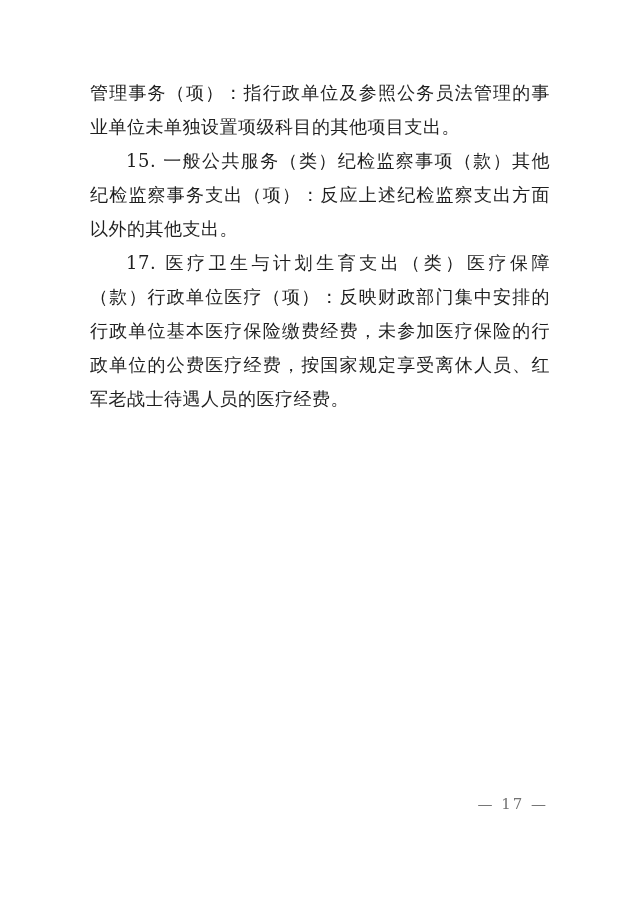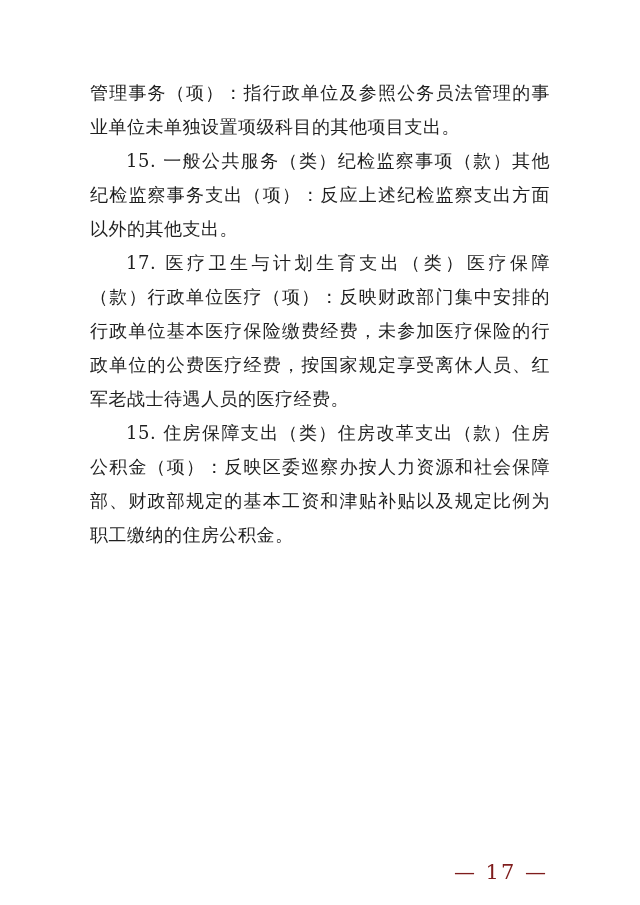--- a/index.html
+++ b/index.html
@@ -32,33 +32,32 @@
     text-align-last: left;
     text-indent: 2em;
     word-break: break-all;
     color: #1f1f1f;
   }
   p.para.continuation {
     text-indent: 0;
   }
   .page-number {
     position: absolute;
-    top: 852px;
+    top: 787px;
     right: 92px;
-    font-size: 21px;
+    font-size: 15px;
     letter-spacing: 2px;
-    color: #7f1d1d;
+    color: #737373;
     font-family: "DejaVu Serif", "Liberation Serif", serif;
   }
 </style>
 </head>
 <body>
 
 <div class="page">
   <div class="content">
     <p class="para continuation">管理事务（项）：指行政单位及参照公务员法管理的事业单位未单独设置项级科目的其他项目支出。</p>
     <p class="para">15. 一般公共服务（类）纪检监察事项（款）其他纪检监察事务支出（项）：反应上述纪检监察支出方面以外的其他支出。</p>
     <p class="para">17. 医疗卫生与计划生育支出（类）医疗保障（款）行政单位医疗（项）：反映财政部门集中安排的行政单位基本医疗保险缴费经费，未参加医疗保险的行政单位的公费医疗经费，按国家规定享受离休人员、红军老战士待遇人员的医疗经费。</p>
-    <p class="para">15. 住房保障支出（类）住房改革支出（款）住房公积金（项）：反映区委巡察办按人力资源和社会保障部、财政部规定的基本工资和津贴补贴以及规定比例为职工缴纳的住房公积金。</p>
   </div>
 
   <div class="page-number">— 17 —</div>
 </div>
 
 </body></html>

